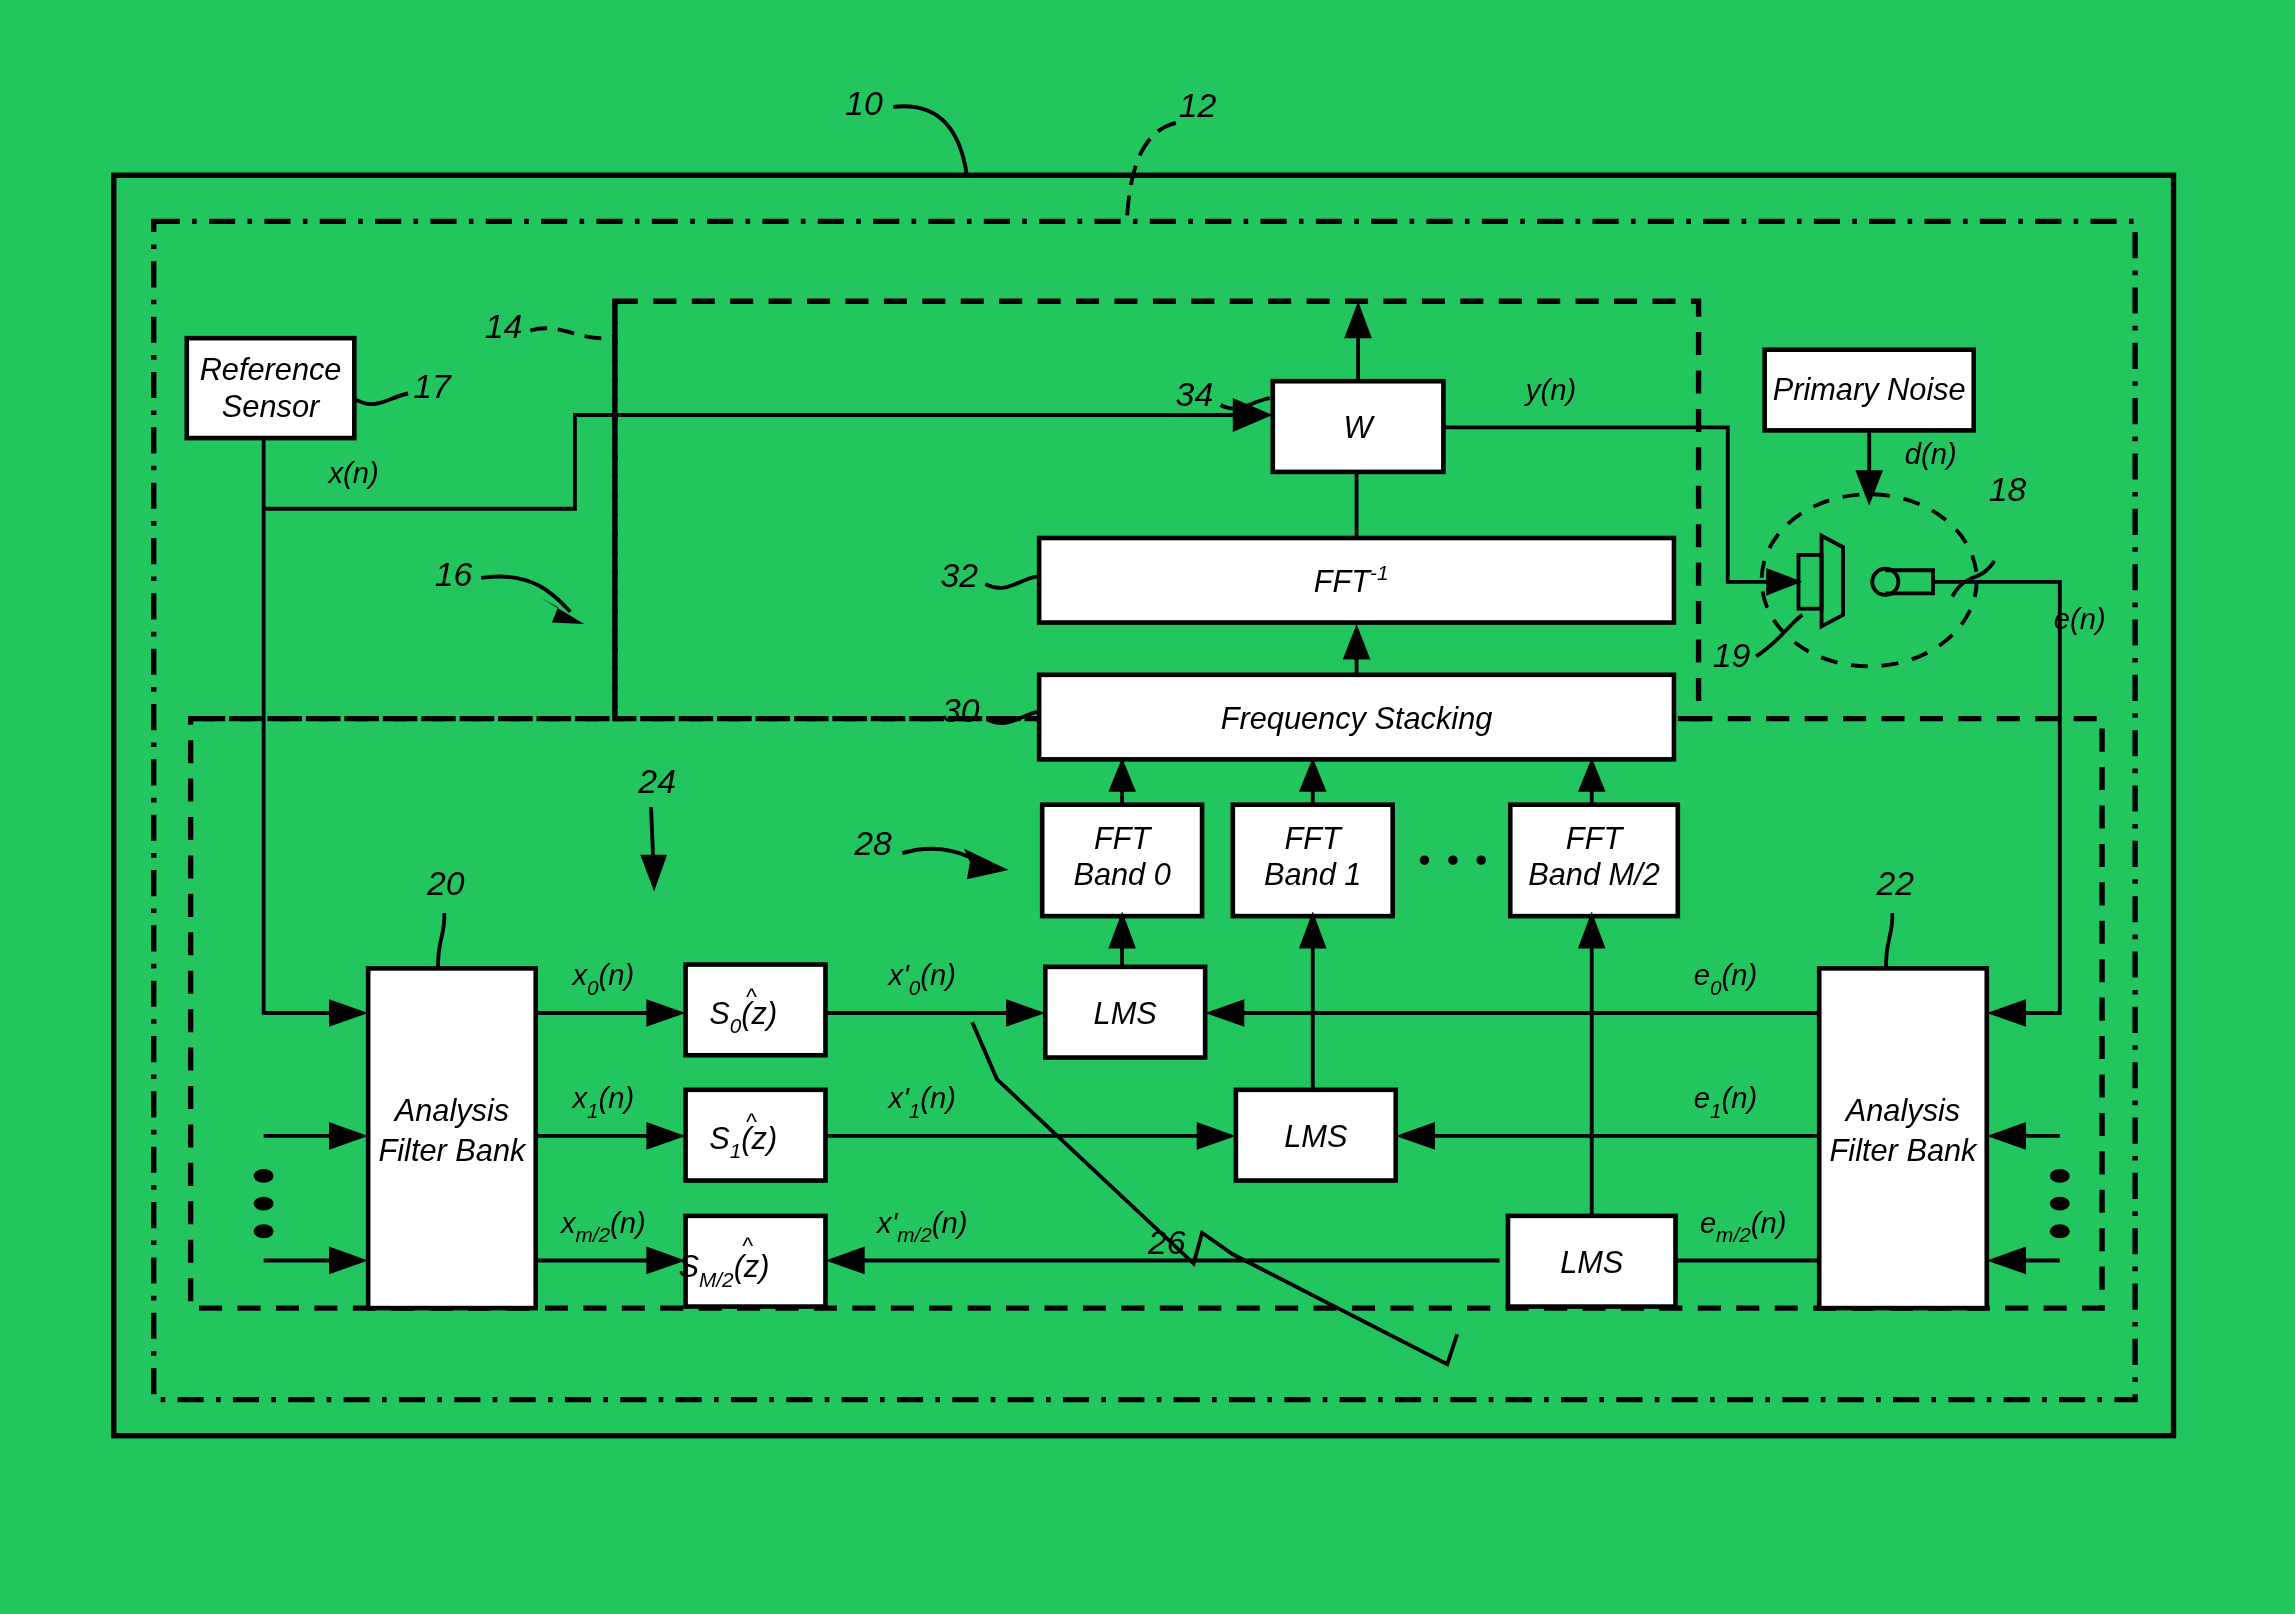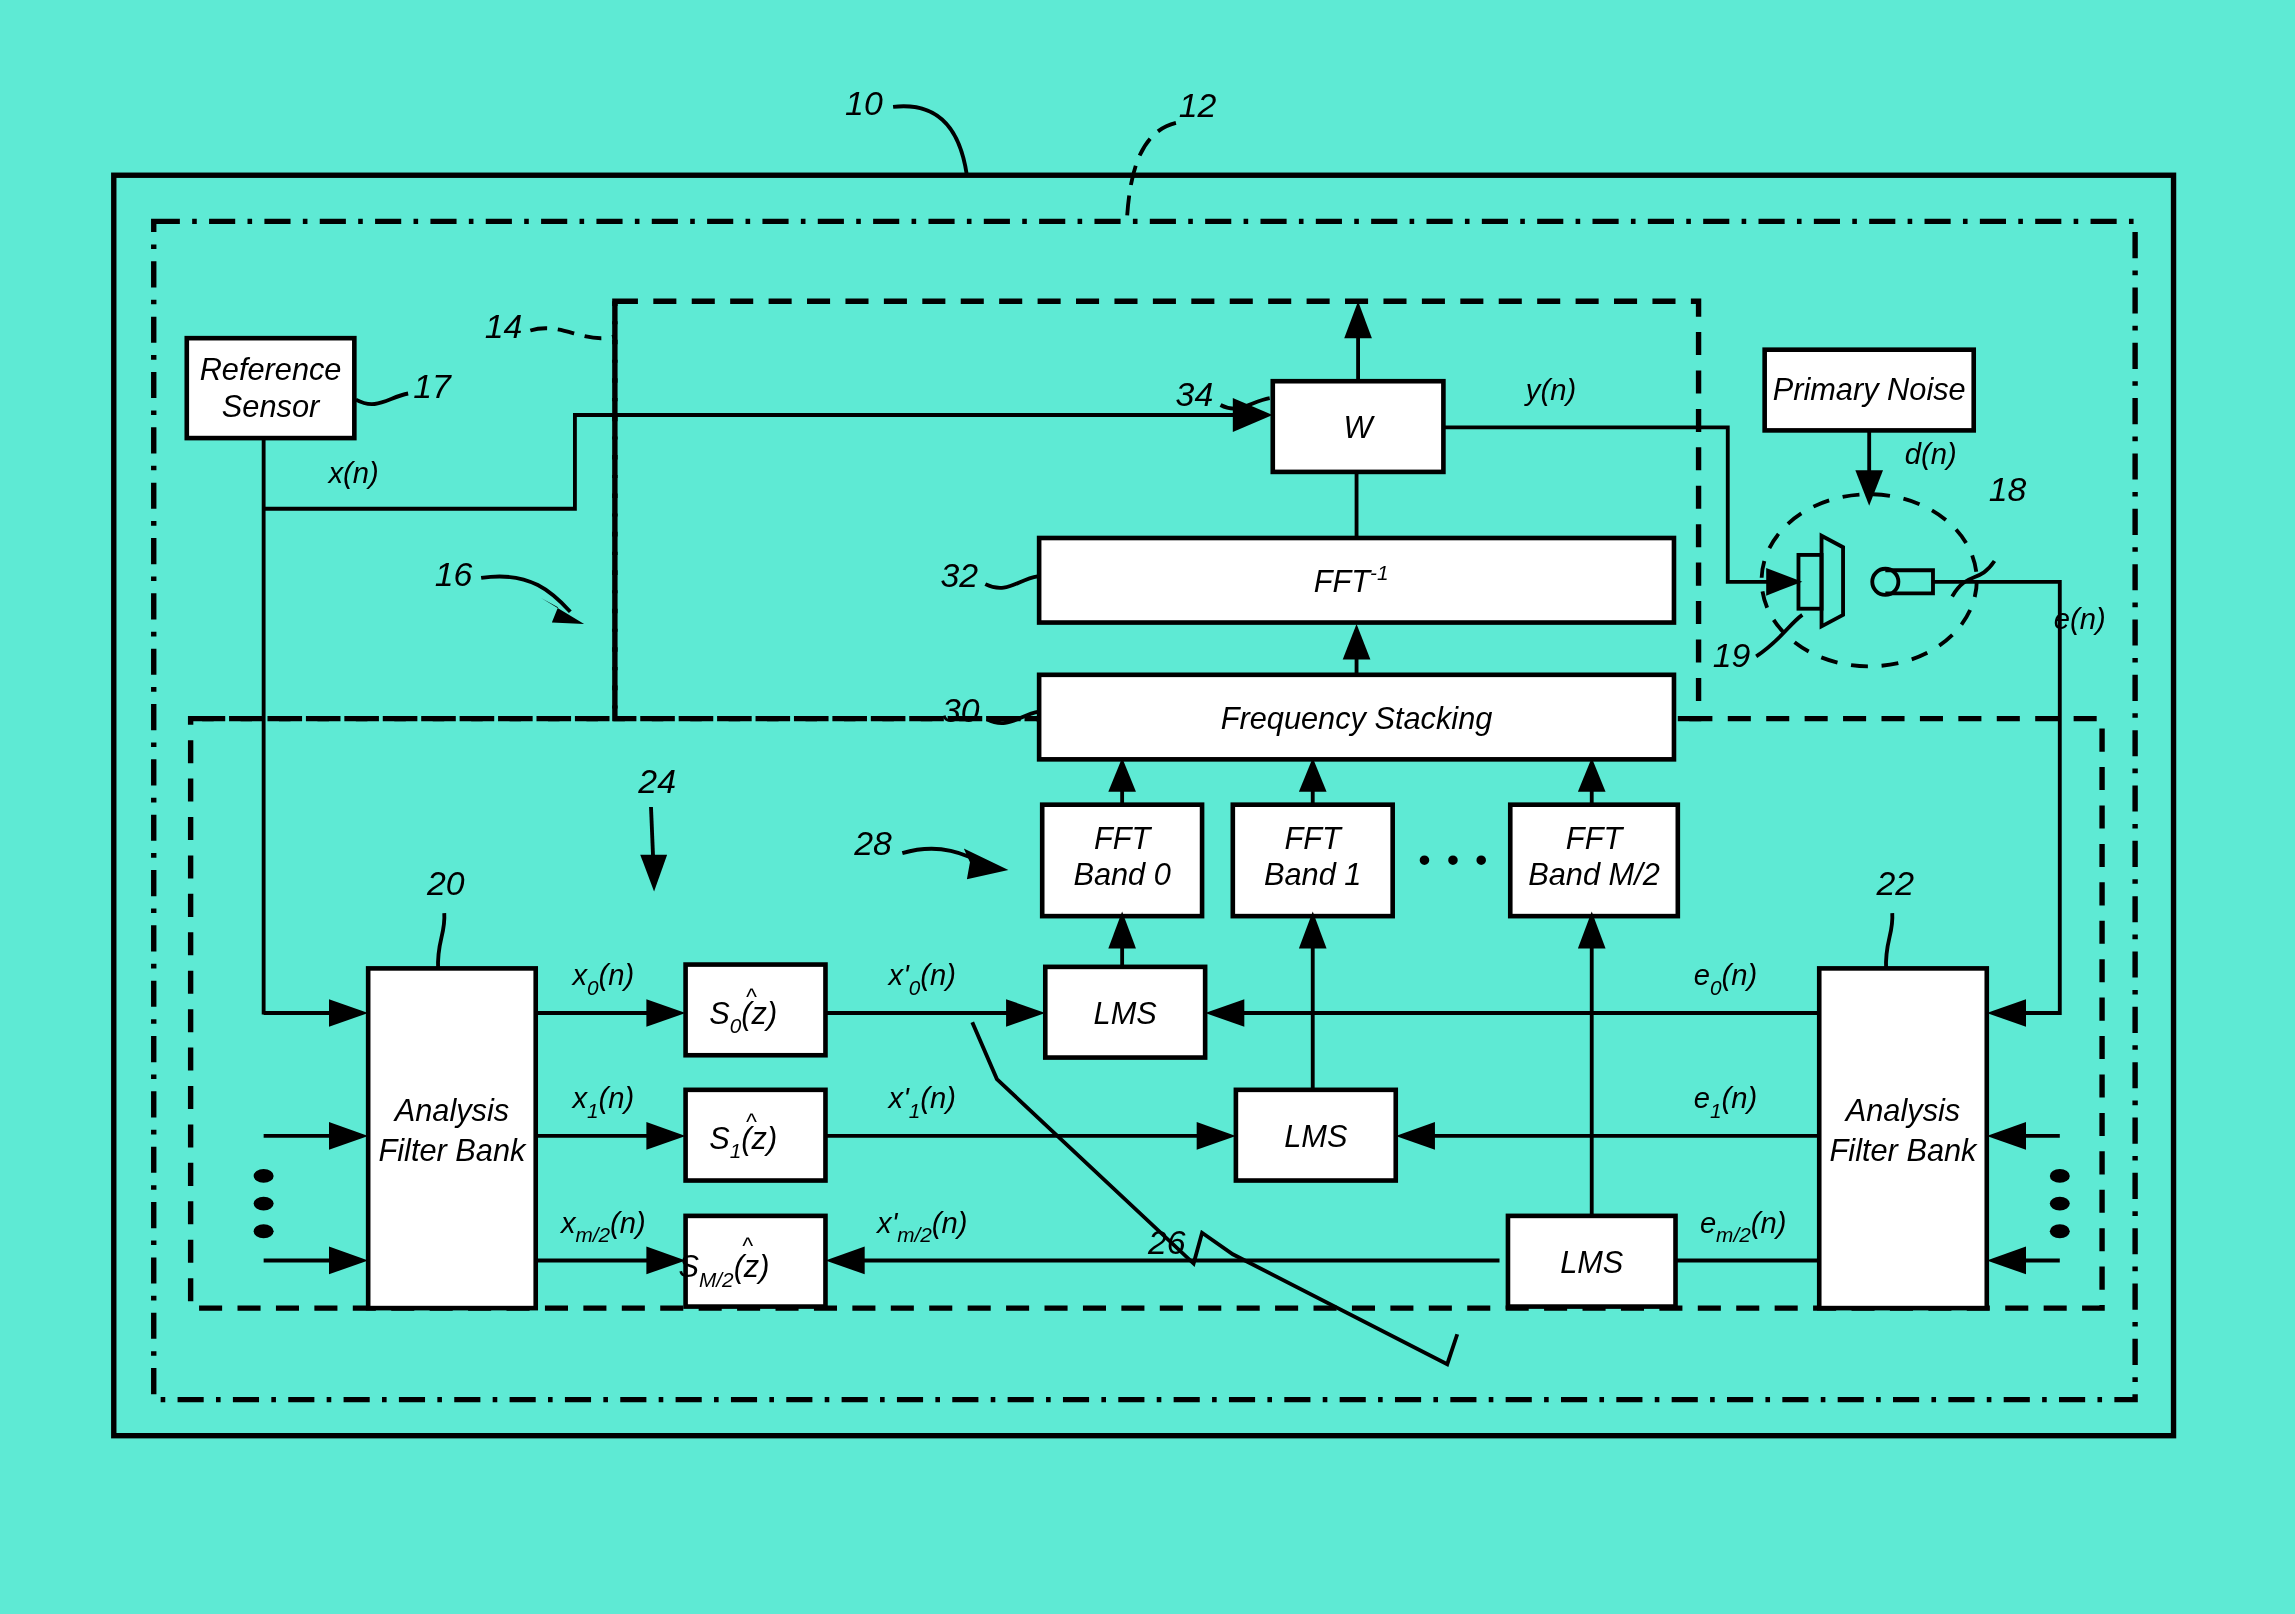--- a/index.html
+++ b/index.html
@@ -1,18 +1,18 @@
 <!DOCTYPE html>
 <html style="font-size:12.3px"><head>
 <meta charset="utf-8">
 <style>
   html,body{margin:0;padding:0;background:#ffffff;}
   body{width:2295px;height:1614px;overflow:hidden;
        font-family:"Liberation Sans","DejaVu Sans",sans-serif;}
-  #stage{position:relative;width:2295px;height:1614px;background:#5eead4;}
+  #stage{position:relative;width:2295px;height:1614px;background:#22c55e;}
   svg#fig{position:absolute;left:0;top:0;width:2295px;height:1614px;}
   .solid{fill:none;stroke:#000;stroke-width:7;}
   .thin{fill:none;stroke:#000;stroke-width:5;}
   .wire{fill:none;stroke:#000;stroke-width:5;}
   .lead{fill:none;stroke:#000;stroke-width:5;}
   .dashdot{fill:none;stroke:#000;stroke-width:7;stroke-dasharray:34 16 6 16;}
   .dashed{fill:none;stroke:#000;stroke-width:7;stroke-dasharray:30 20;}
   .dashedcirc{fill:none;stroke:#000;stroke-width:5;stroke-dasharray:22 18;}
   .boxfill{fill:#fff;stroke:#000;stroke-width:6;}
   text{font-family:"Liberation Sans","DejaVu Sans",sans-serif;fill:#000;}

